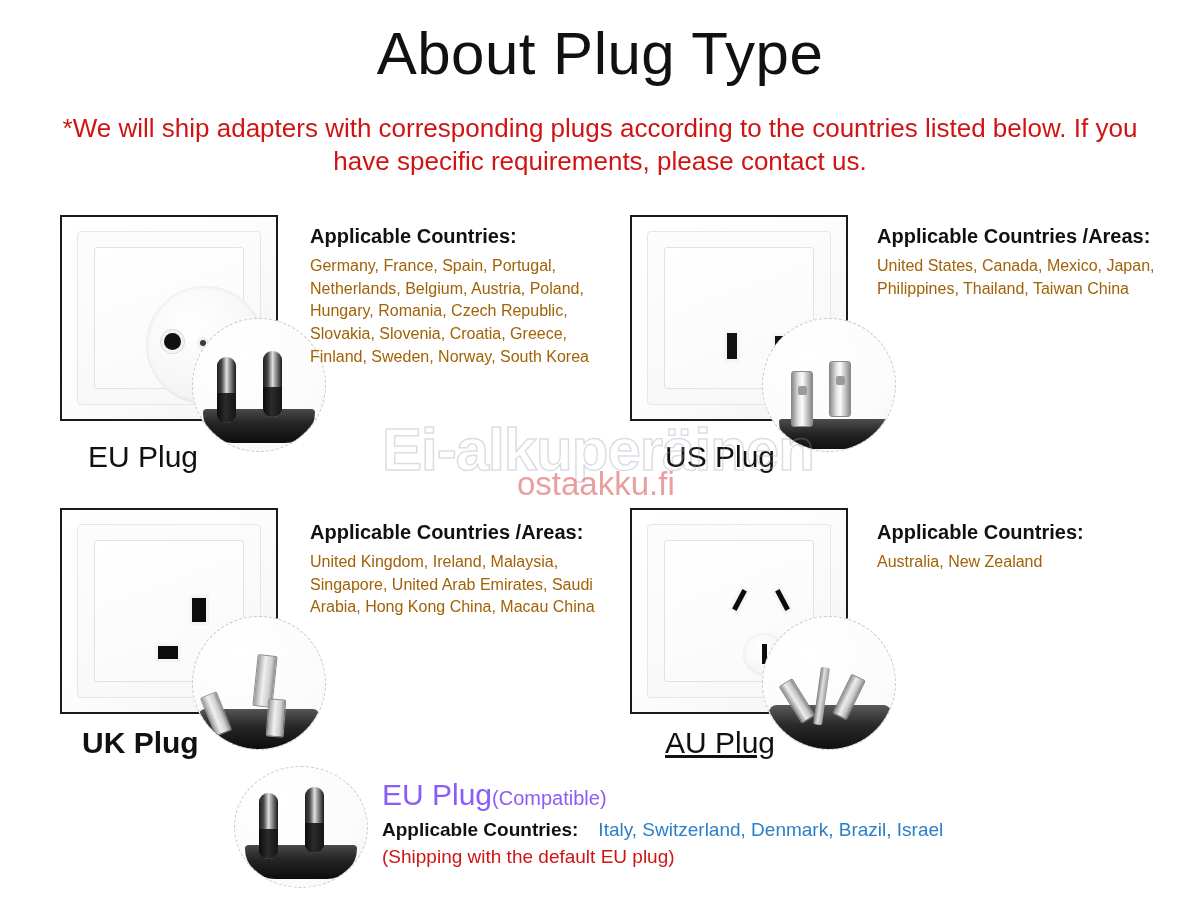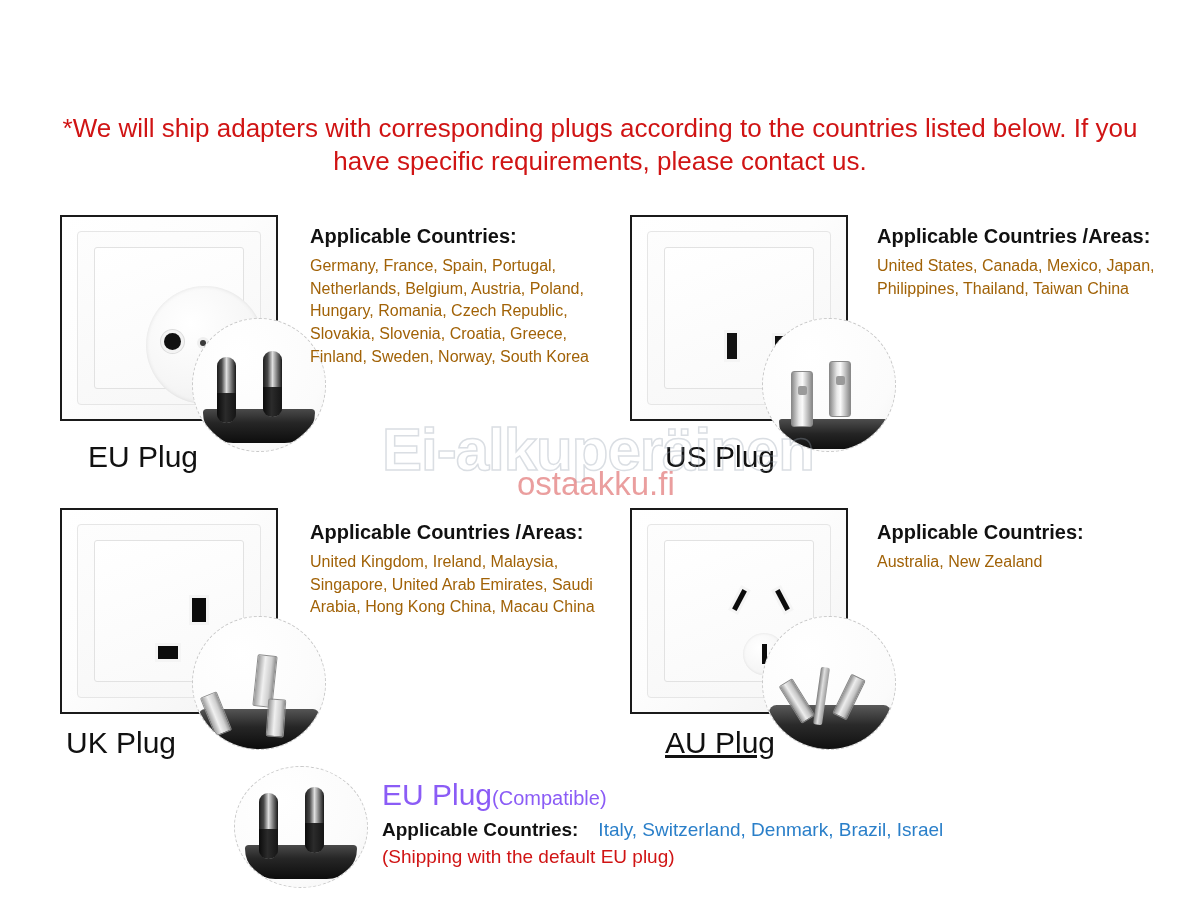--- a/index.html
+++ b/index.html
@@ -265,21 +265,21 @@
   
   .plug-caption {
     position: absolute;
     font-size: 30px;
     font-weight: 400;
     color: #111111;
     white-space: nowrap;
   }
   .cap-eu { left: 88px;  top: 440px; }
   .cap-us { left: 665px; top: 440px; }
-  .cap-uk { left: 66px;  top: 726px; }
+  .cap-uk { left: 82px;  top: 726px; font-weight: bold; }
   .cap-au { left: 665px; top: 726px; text-decoration: underline; }
 
   
   .info-block { position: absolute; }
   .info-eu { left: 310px; top: 224px; width: 280px; }
   .info-us { left: 877px; top: 224px; width: 300px; }
   .info-uk { left: 310px; top: 520px; width: 300px; }
   .info-au { left: 877px; top: 520px; width: 300px; }
 
   .info-heading {
@@ -348,20 +348,21 @@
     color: rgba(226,120,120,0.72);
     pointer-events: none;
     white-space: nowrap;
   }
 </style>
 </head>
 <body>
 
 <div id="page">
 
+  <div class="page-title">About Plug Type</div>
   <div class="page-note">*We will ship adapters with corresponding plugs according to the countries listed below. If you have specific requirements, please contact us.</div>
 
   <div class="card card-row1 card-left">
     <div class="outlet">
       <div class="outlet-plate"></div>
       <div class="outlet-bevel1"></div>
       <div class="outlet-bevel2">
         <div class="eu-recess">
           <div class="eu-hole eu-hole-l"></div>
           <div class="eu-hole eu-hole-r"></div>

